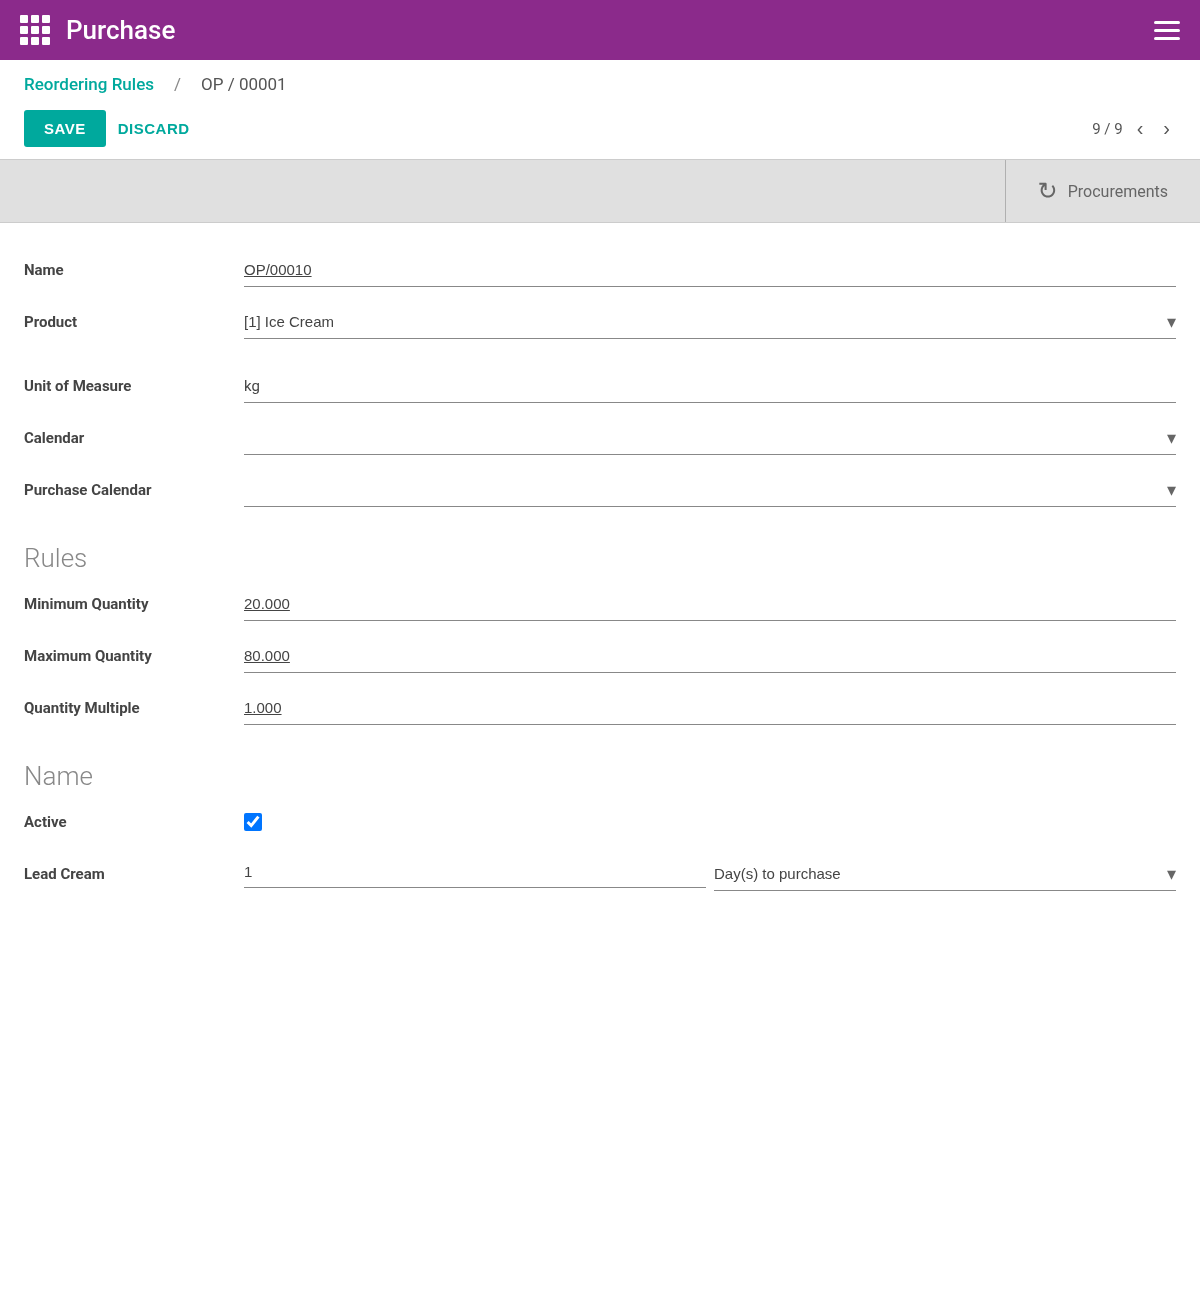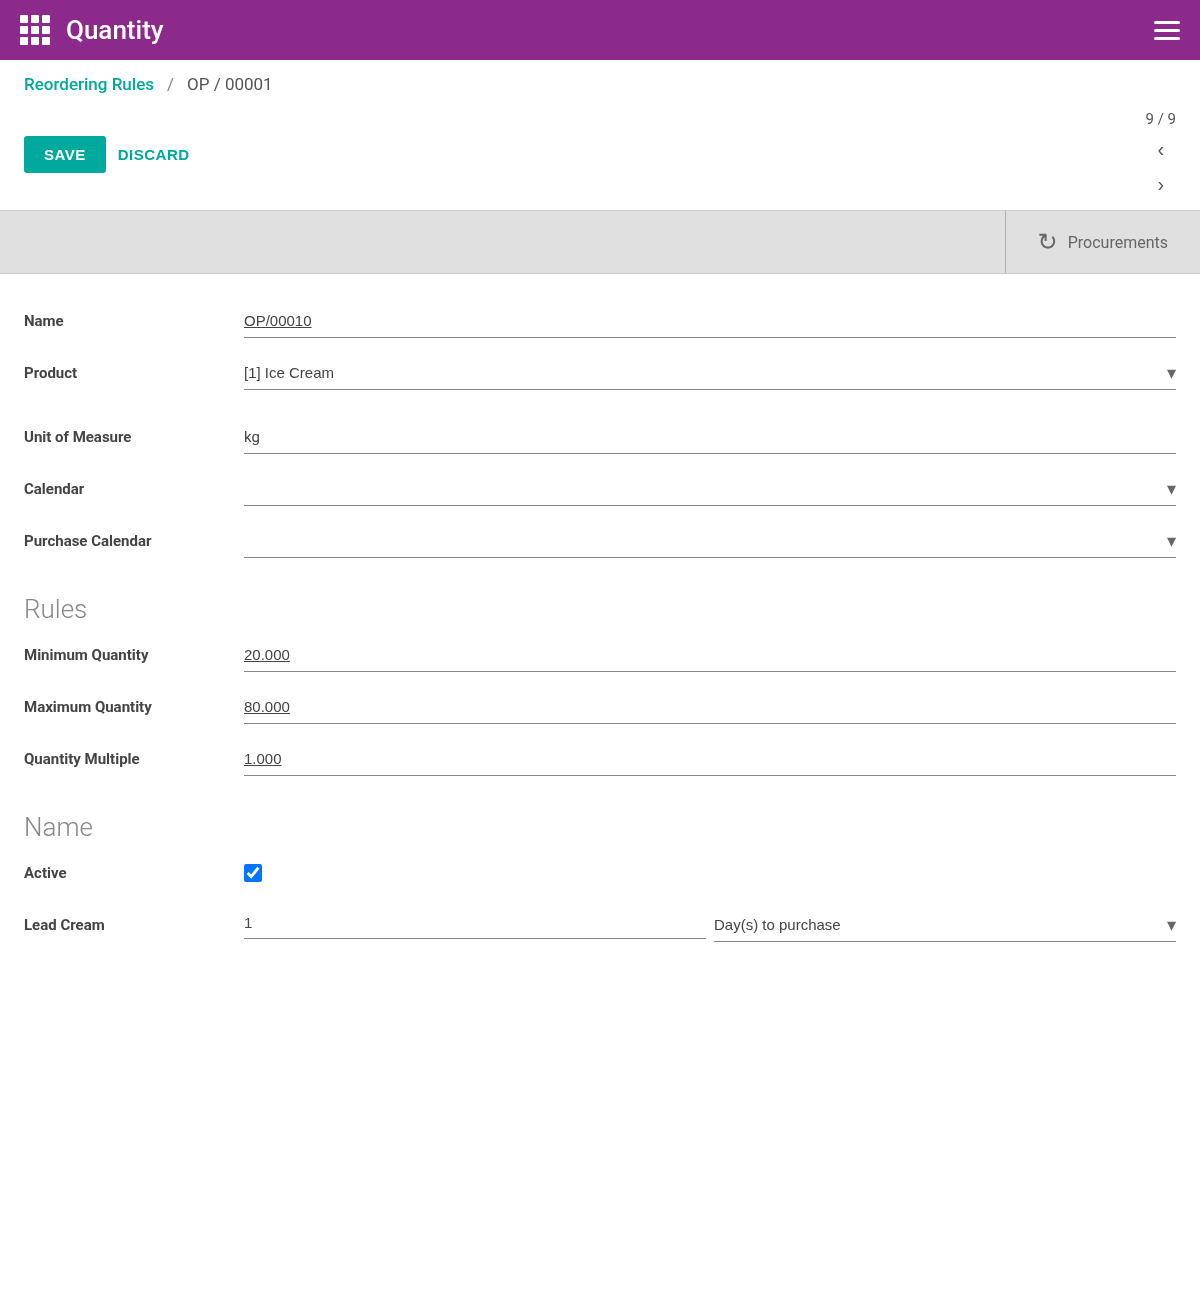--- a/index.html
+++ b/index.html
@@ -48,21 +48,21 @@
       background: #fff;
       border-radius: 2px;
     }
 
     
     .breadcrumb {
       padding: 14px 24px 8px;
       font-size: 17px;
       display: flex;
       align-items: center;
-      gap: 13px;
+      gap: 20px;
     }
     .breadcrumb-link {
       color: #00a99d;
       font-weight: 500;
       cursor: pointer;
     }
     .breadcrumb-sep {
       color: #888;
     }
     .breadcrumb-current {
@@ -100,21 +100,20 @@
       font-weight: 600;
       cursor: pointer;
       letter-spacing: 0.5px;
     }
     .pagination {
       display: flex;
       align-items: center;
       gap: 8px;
       color: #555;
       font-size: 15px;
-      flex-direction: column;
     }
     .page-nav {
       background: none;
       border: none;
       color: #555;
       font-size: 20px;
       cursor: pointer;
       padding: 2px 6px;
     }
 
@@ -280,21 +279,21 @@
       <div class="grid-dot"></div>
         <div class="grid-dot"></div>
         <div class="grid-dot"></div>
       <div class="grid-dot"></div>
         <div class="grid-dot"></div>
         <div class="grid-dot"></div>
       <div class="grid-dot"></div>
         <div class="grid-dot"></div>
         <div class="grid-dot"></div>
     </div>
-    <span class="header-title">Quantity</span>
+    <span class="header-title">Purchase</span>
   </div>
   <div class="hamburger">
     <span></span>
       <span></span>
       <span></span>
   </div>
 </header>
 
 <div class="breadcrumb">
   <span class="breadcrumb-link">Reordering Rules</span>

